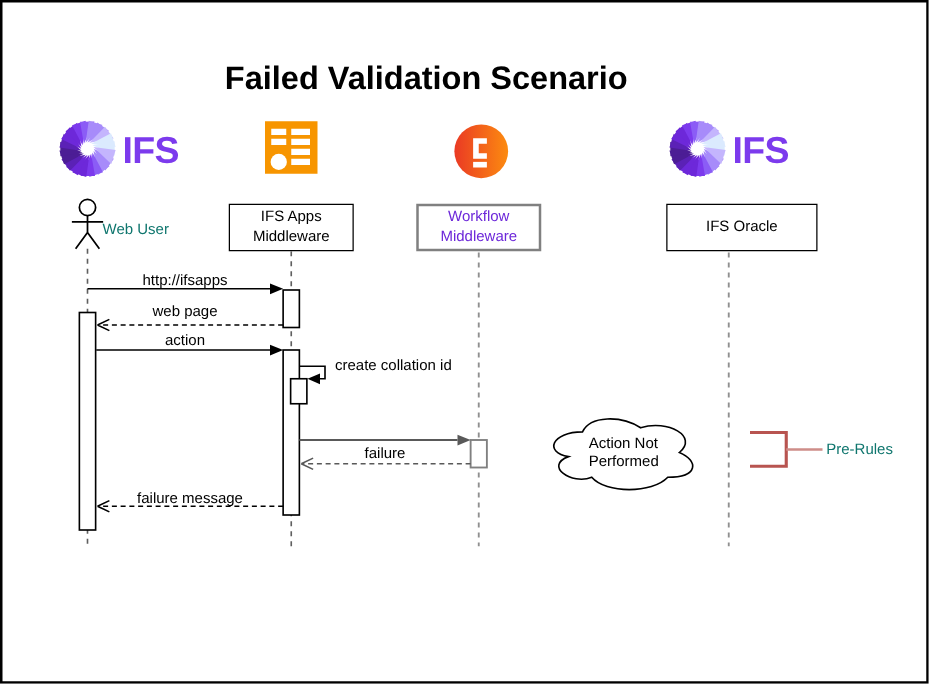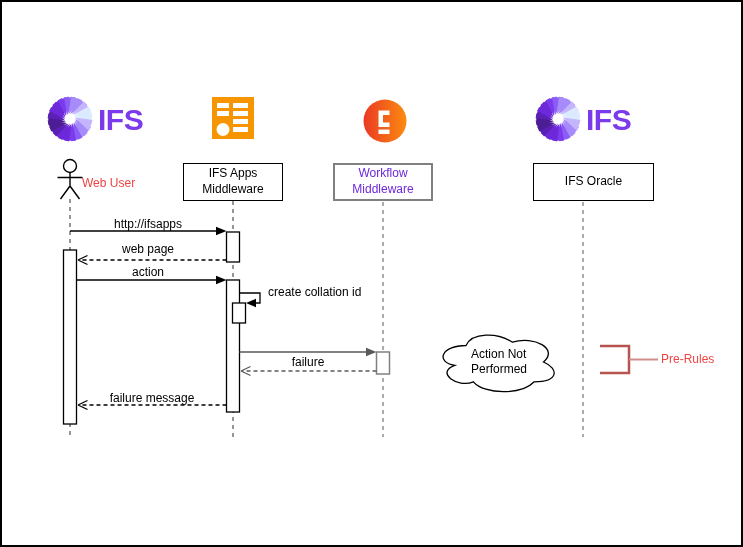--- a/index.html
+++ b/index.html
@@ -7,21 +7,21 @@
   .canvas{position:relative;width:743px;height:547px;border:2px solid #000;background:#fff;overflow:hidden}
   .abs{position:absolute}
   .title{position:absolute;font-size:26px;font-weight:700;color:#000;transform:translateX(-50%);white-space:nowrap}
   .pbox{position:absolute;width:100px;height:38px;border:1.5px solid #000;background:#fff;
         display:flex;align-items:center;justify-content:center;text-align:center;
         font-size:12px;line-height:1.3;color:#000;white-space:pre-line}
   .pbox.gray{border:2px solid #808080;color:#6d28d9}
   .msg{position:absolute;font-size:12px;color:#000;white-space:pre-line;text-align:left;
        transform:translateX(-50%);line-height:1.25}
   .msg.leftalign{transform:none;text-align:right}
-  .lbl{position:absolute;font-size:12px;color:#ef4444;white-space:nowrap}
+  .lbl{position:absolute;font-size:12px;color:#0f766e;white-space:nowrap}
   svg{display:block}
   .overlay{position:absolute;left:0;top:0;pointer-events:none}
 </style>
 </head>
 <body>
 
 <div class="canvas">
 
   <svg class="overlay" width="743" height="547" viewBox="0 0 743 547">
 
@@ -82,20 +82,21 @@
              C557 379.8 557 366.6 541.5 360
              C557 346.8 532.2 333.6 510.5 340.2
              C495 330.3 470.2 330.3 464 343.5 Z" fill="#fff" stroke="#000" stroke-width="1.3"></path>
 
     <g>
       <path d="M598 344 H627 V371 H598" stroke="#B85450" stroke-width="2.5" fill="none"></path>
       <path d="M627 357.5 H656" stroke="#CE8D89" stroke-width="2" fill="none"></path>
     </g>
   </svg>
 
+  <div class="title" style="left:339px;top:45px">Failed Validation Scenario</div>
 
   <svg class="abs" style="left:44px;top:92px" width="130" height="50">
     <g class="spiral" transform="translate(24,25)">
         <polygon points="5.0,0.0 21.1,7.9 14.3,17.3" fill="#A78BFA"></polygon>
         <polygon points="4.8,1.5 17.6,14.0 8.3,20.9" fill="#A78BFA"></polygon>
         <polygon points="4.0,2.9 12.4,18.8 1.4,22.5" fill="#8B5CF6"></polygon>
         <polygon points="2.9,4.0 6.0,21.7 -5.6,21.8" fill="#7C3AED"></polygon>
         <polygon points="1.5,4.8 -1.0,22.5 -12.1,19.0" fill="#6D28D9"></polygon>
         <polygon points="0.0,5.0 -7.9,21.1 -17.3,14.3" fill="#6D28D9"></polygon>
         <polygon points="-1.5,4.8 -14.0,17.6 -20.9,8.3" fill="#5B21B6"></polygon>

